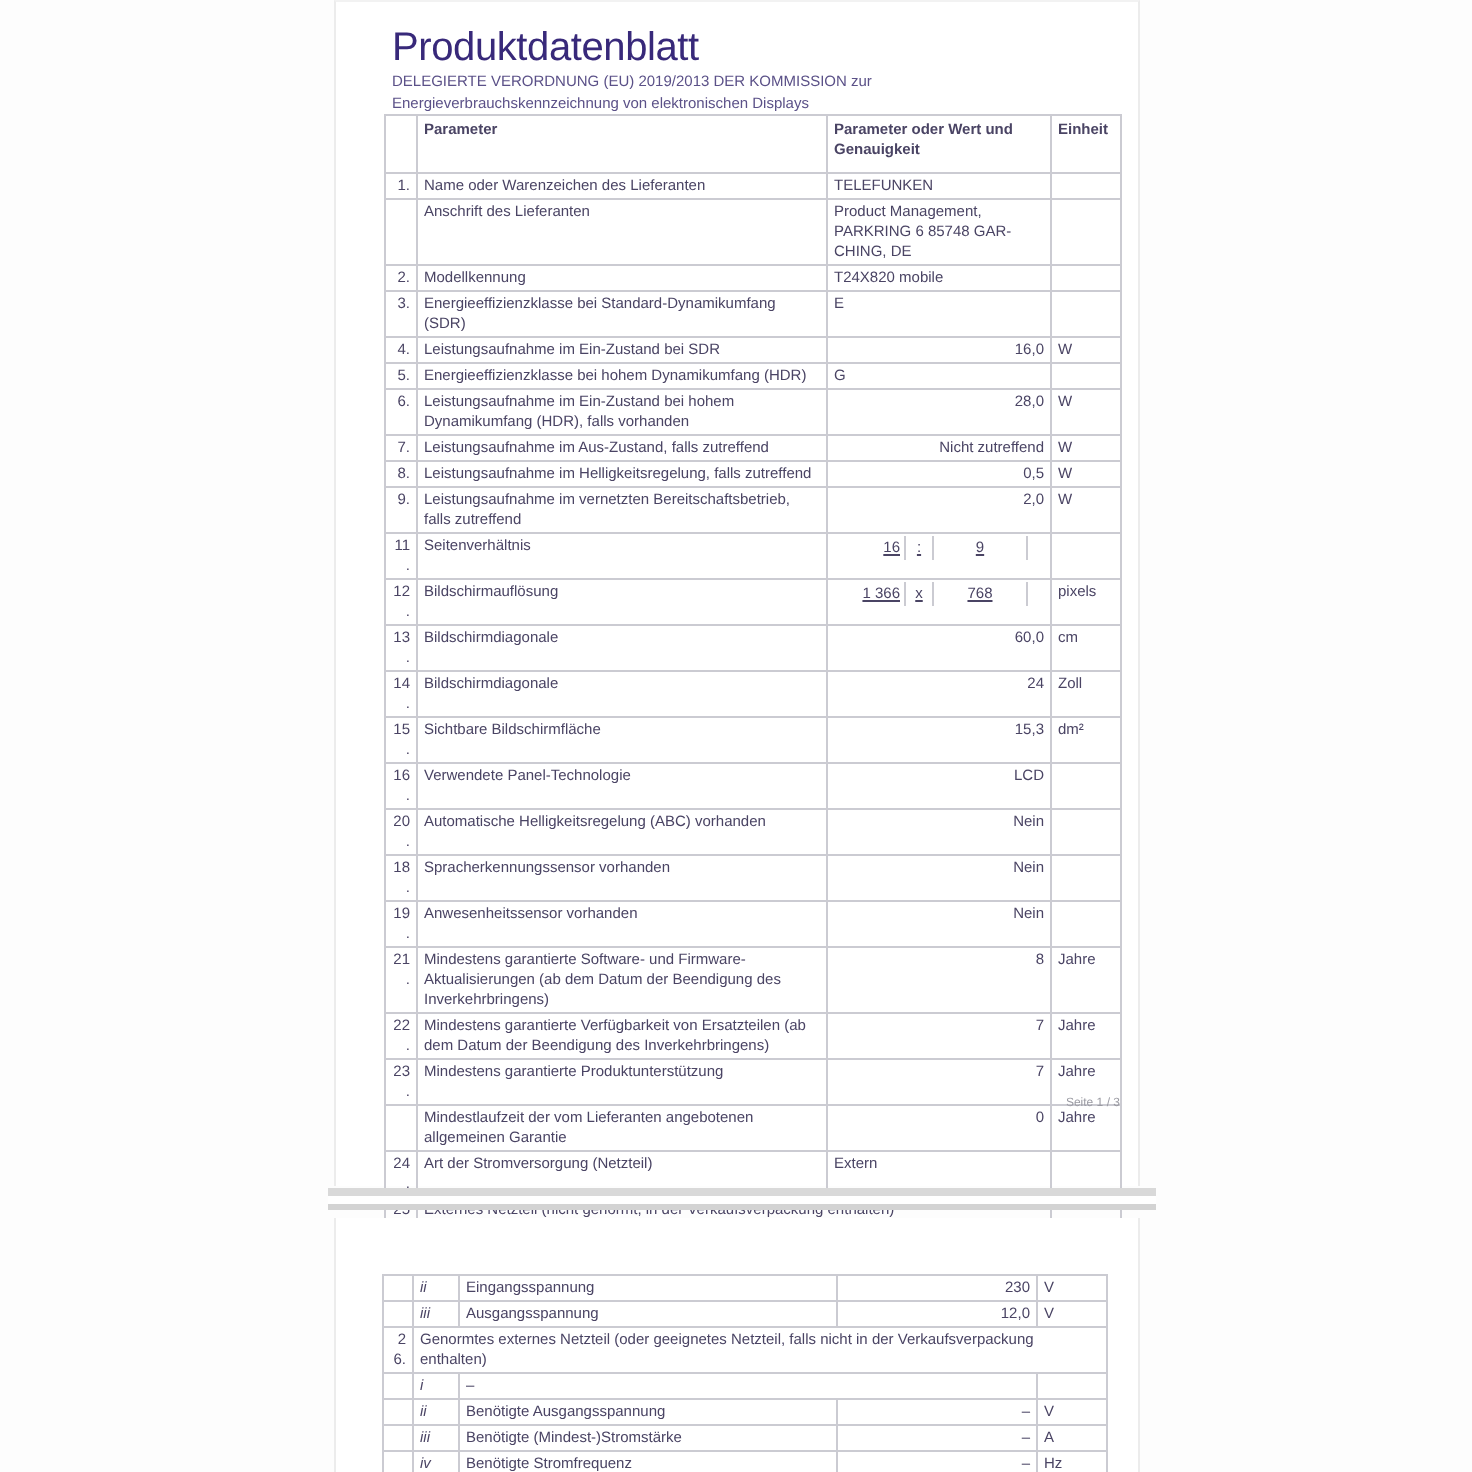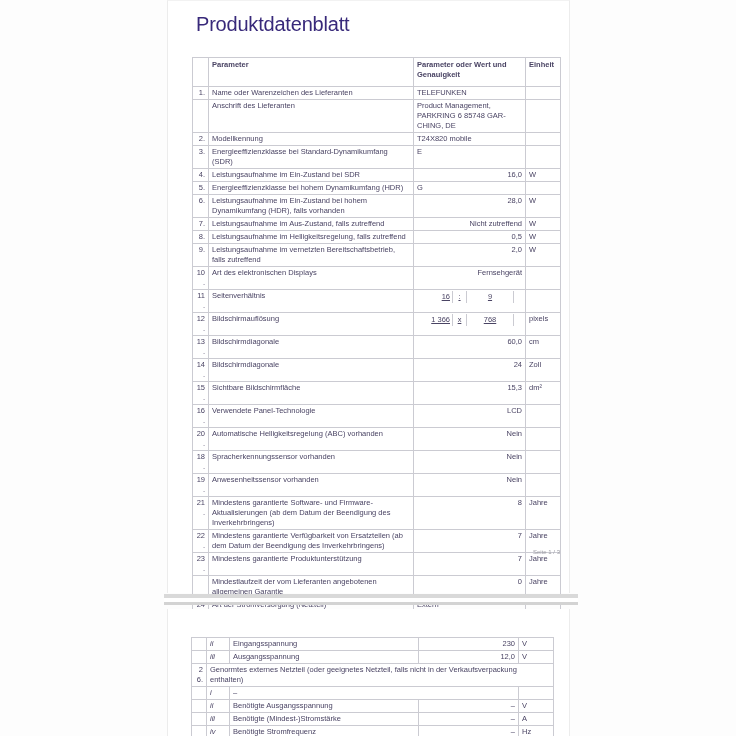--- a/index.html
+++ b/index.html
@@ -62,20 +62,24 @@
   .separator{position:absolute;left:164px;top:594px;width:414px;}
   .separator .bar1{height:4px;background:#d9d9d9;}
   .separator .gap{height:4px;background:#ffffff;}
   .separator .bar2{height:3px;background:#d3d3d3;}
 </style>
 </head>
 <body>
 
 <div class="page page1">
   <h1 class="doc-title">Produktdatenblatt</h1>
+  <div class="subtitle">
+    <span>DELEGIERTE VERORDNUNG (EU) 2019/2013 DER KOMMISSION zur</span><br>
+    <span>Energieverbrauchskennzeichnung von elektronischen Displays</span>
+  </div>
   <table class="data" id="t1">
     <colgroup>
       <col style="width:16px">
         <col style="width:205px">
         <col style="width:112px">
         <col style="width:35px">
     </colgroup>
     <thead>
       <tr>
         <th></th>
@@ -139,26 +143,20 @@
           <td class="num">8.</td>
           <td class="label">Leistungsaufnahme im Helligkeitsregelung, falls zutreffend</td>
           <td class="val right">0,5</td>
           <td class="unit">W</td>
         </tr>
         <tr>
           <td class="num">9.</td>
           <td class="label">Leistungsaufnahme im vernetzten Bereitschaftsbetrieb, falls zutreffend</td>
           <td class="val right">2,0</td>
           <td class="unit">W</td>
-        </tr>
-        <tr>
-          <td class="num">10.</td>
-          <td class="label">Art des elektronischen Displays</td>
-          <td class="val right">Fernsehgerät</td>
-          <td class="unit"></td>
         </tr>
         <tr>
           <td class="num">11.</td>
           <td class="label">Seitenverhältnis</td>
           <td class="splitcell">
             <div class="splitwrap">
               <span class="sp-a">16</span>
               <span class="sp-sep">:</span>
               <span class="sp-b">9</span>
               <span class="sp-fill"></span>

